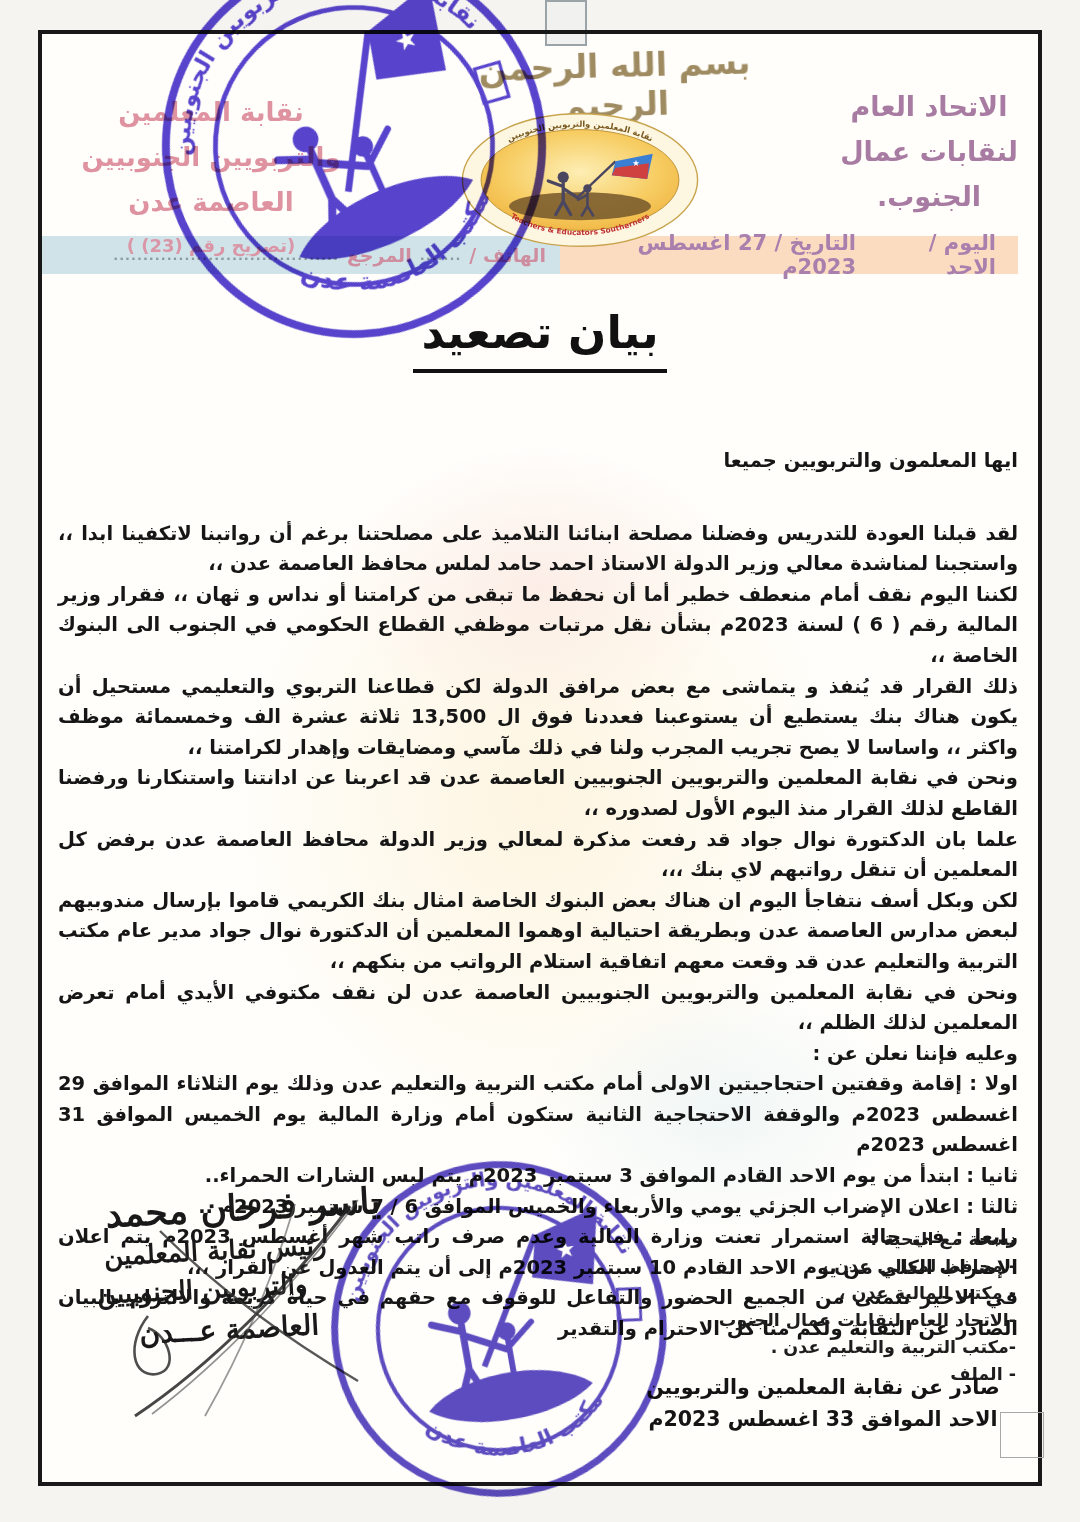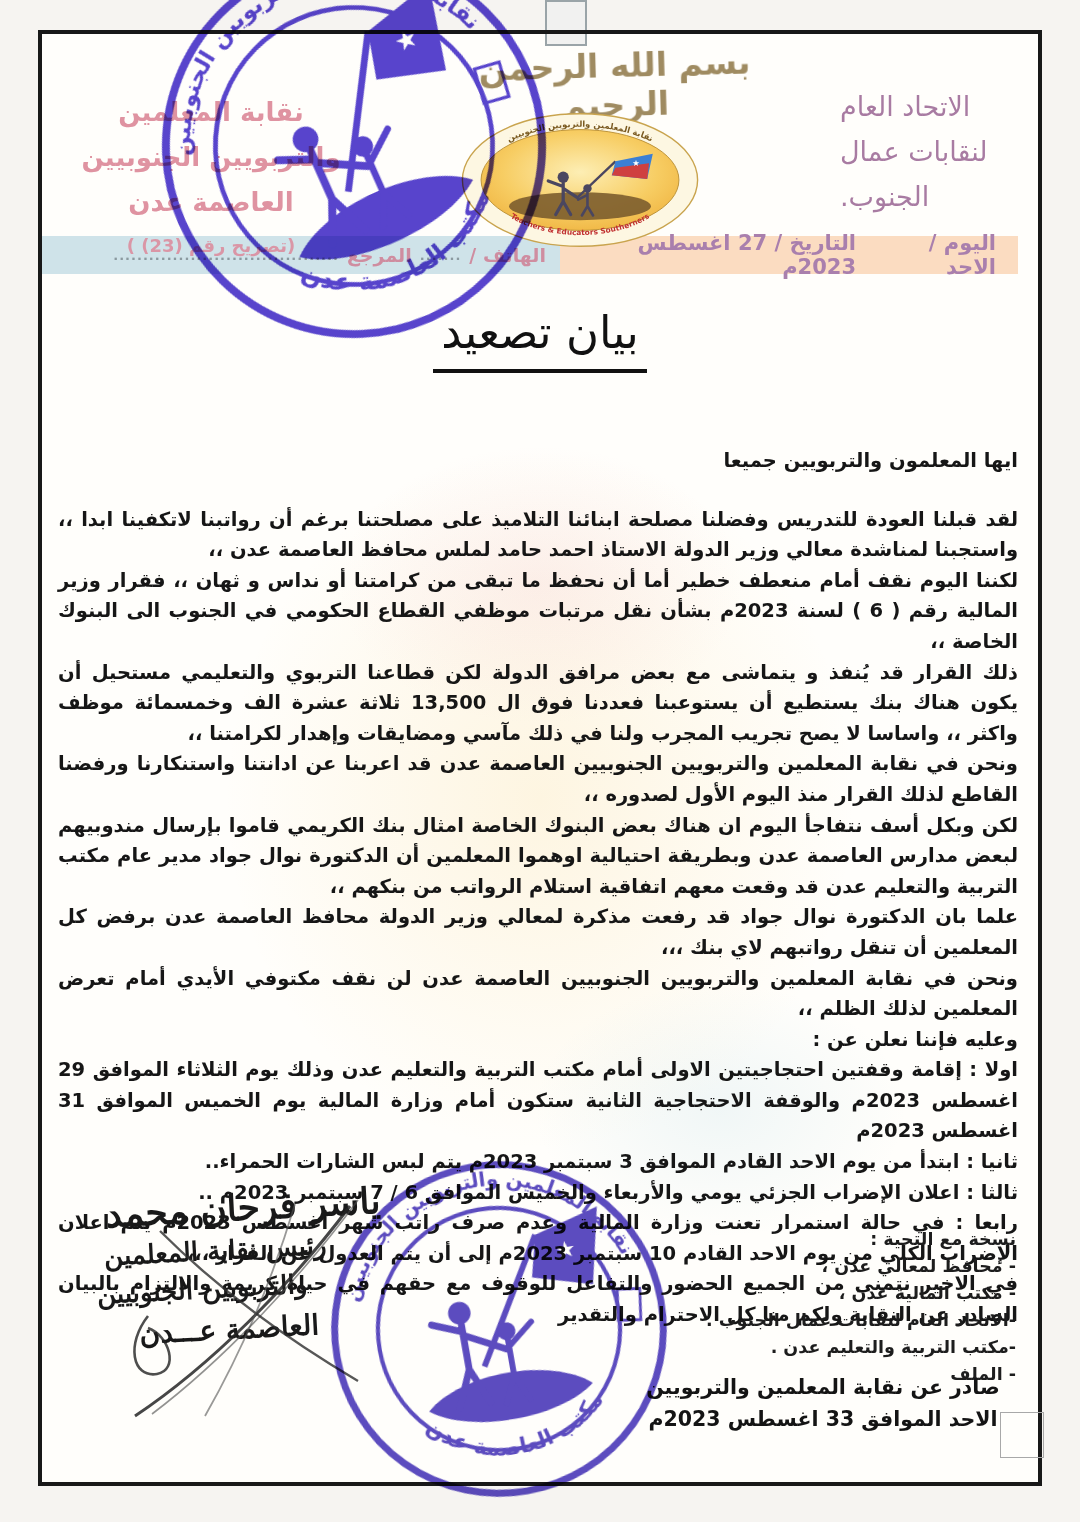--- a/index.html
+++ b/index.html
@@ -10,43 +10,43 @@
          box-sizing:border-box;z-index:6;pointer-events:none;}
   
   .wm{position:absolute;z-index:1;pointer-events:none;}
   .wm1{left:180px;top:400px;width:720px;height:800px;
        background:radial-gradient(ellipse at center,rgba(246,198,88,.16),rgba(246,198,88,0) 62%);}
   .wm2{left:300px;top:420px;width:480px;height:330px;
        background:radial-gradient(ellipse at center,rgba(228,128,148,.10),rgba(228,128,148,0) 60%);}
   .wm3{left:500px;top:960px;width:440px;height:300px;
        background:radial-gradient(ellipse at center,rgba(110,180,205,.10),rgba(110,180,205,0) 60%);}
   
-  .org-right{position:absolute;right:62px;top:84px;width:178px;z-index:5;direction:rtl;text-align:left;
-             color:#a87ba2;font-size:27px;font-weight:normal;line-height:45px;}
+  .org-right{position:absolute;right:62px;top:84px;width:178px;z-index:5;direction:rtl;text-align:center;
+             color:#a87ba2;font-size:27px;font-weight:bold;line-height:45px;}
   .org-left{position:absolute;left:66px;top:90px;width:290px;z-index:5;direction:rtl;text-align:center;
             color:#df93a1;font-size:26px;font-weight:bold;line-height:45px;}
   .org-left .permit{font-size:18px;line-height:30px;margin-top:6px;color:#da96a6;}
   .bismillah{position:absolute;left:420px;top:46px;width:390px;z-index:4;text-align:center;direction:rtl;
              font-size:33px;font-weight:bold;color:#8b7340;opacity:.82;transform:rotate(-1.5deg);
              filter:blur(.4px);letter-spacing:1px;}
   
   .band{position:absolute;top:236px;height:38px;z-index:2;display:flex;align-items:center;direction:rtl;
         box-sizing:border-box;font-weight:bold;}
   .band-blue{left:42px;width:518px;background:#cfe3e9;font-size:19px;color:#cf8da0;padding:0 14px;gap:8px;}
   .band-peach{left:560px;width:458px;background:#fbdcc1;font-size:21px;color:#a97fad;padding:0 22px;gap:26px;}
   .dots{color:#8b9aa0;font-size:13px;letter-spacing:1px;overflow:hidden;white-space:nowrap;}
   
   .title{position:absolute;left:0;right:0;top:306px;z-index:5;text-align:center;}
-  .title span{display:inline-block;font-size:45px;font-weight:normal;color:#111;
+  .title span{display:inline-block;font-size:45px;font-weight:bold;color:#111;
               border-bottom:4px solid #111;padding:0 8px 10px 8px;direction:rtl;}
   
   .body{position:absolute;left:58px;right:62px;top:446px;z-index:5;direction:rtl;text-align:justify;
         font-size:19.5px;line-height:30.6px;font-weight:bold;color:#161616;}
   .body p{margin:0;}
-  .body p.salutation{margin-bottom:28px;text-align:right;}
+  .body p.salutation{margin-bottom:42px;text-align:right;}
   
   .cc{position:absolute;right:64px;top:1226px;width:340px;z-index:5;direction:rtl;
       font-size:17.5px;line-height:27px;font-weight:bold;color:#1d1d1d;}
   
   .issued{position:absolute;right:62px;top:1372px;width:390px;z-index:5;direction:rtl;text-align:center;
           font-size:20.5px;line-height:31.5px;font-weight:bold;color:#141414;}
   
   .sig{position:absolute;left:66px;top:1186px;width:360px;z-index:7;direction:rtl;text-align:center;
        transform:rotate(-3deg);color:#191919;font-family:"DejaVu Serif",serif;}
   .sig .name{font-size:36px;font-weight:bold;letter-spacing:1px;}
@@ -136,22 +136,22 @@
   <div class="title">
     <span>بيان تصعيد</span>
   </div>
 
   <div class="body">
     <p class="salutation">ايها المعلمون والتربويين جميعا</p>
     <p>لقد قبلنا العودة للتدريس وفضلنا مصلحة ابنائنا التلاميذ على مصلحتنا برغم أن رواتبنا لاتكفينا ابدا ،، واستجبنا لمناشدة معالي وزير الدولة الاستاذ احمد حامد لملس محافظ العاصمة عدن ،،</p>
     <p>لكننا اليوم نقف أمام منعطف خطير أما أن نحفظ ما تبقى من كرامتنا أو نداس و ثهان ،، فقرار وزير المالية رقم ( 6 ) لسنة 2023م بشأن نقل مرتبات موظفي القطاع الحكومي في الجنوب الى البنوك الخاصة ،،</p>
     <p>ذلك القرار قد يُنفذ و يتماشى مع بعض مرافق الدولة لكن قطاعنا التربوي والتعليمي مستحيل أن يكون هناك بنك يستطيع أن يستوعبنا فعددنا فوق ال 13,500 ثلاثة عشرة الف وخمسمائة موظف واكثر ،،  واساسا لا يصح تجريب المجرب ولنا في ذلك مآسي ومضايقات وإهدار لكرامتنا ،،</p>
     <p>ونحن في نقابة المعلمين والتربويين الجنوبيين العاصمة عدن قد اعربنا عن ادانتنا واستنكارنا ورفضنا القاطع لذلك القرار منذ اليوم الأول لصدوره ،،</p>
+    <p>علما بان الدكتورة نوال جواد قد رفعت مذكرة لمعالي وزير الدولة محافظ العاصمة عدن برفض كل المعلمين أن تنقل رواتبهم لاي بنك ،،،</p>
     <p>لكن وبكل أسف نتفاجأ اليوم ان هناك بعض البنوك الخاصة امثال بنك الكريمي قاموا بإرسال  مندوبيهم لبعض مدارس العاصمة عدن وبطريقة احتيالية اوهموا المعلمين أن الدكتورة نوال جواد مدير عام مكتب التربية والتعليم عدن قد وقعت معهم اتفاقية استلام الرواتب من بنكهم ،،</p>
-    <p>علما بان الدكتورة نوال جواد قد رفعت مذكرة لمعالي وزير الدولة محافظ العاصمة عدن برفض كل المعلمين أن تنقل رواتبهم لاي بنك ،،،</p>
     <p>ونحن في نقابة المعلمين والتربويين الجنوبيين العاصمة عدن لن نقف مكتوفي الأيدي أمام تعرض المعلمين لذلك الظلم ،،</p>
     <p>وعليه فإننا نعلن عن :</p>
     <p>اولا : إقامة وقفتين  احتجاجيتين الاولى أمام مكتب التربية والتعليم عدن وذلك يوم الثلاثاء الموافق  29 اغسطس 2023م والوقفة الاحتجاجية الثانية ستكون أمام وزارة المالية يوم الخميس الموافق 31 اغسطس  2023م</p>
     <p>ثانيا :  ابتدأ من يوم الاحد القادم الموافق 3 سبتمبر 2023م  يتم لبس الشارات الحمراء..</p>
     <p>ثالثا : اعلان الإضراب الجزئي  يومي والأربعاء  والخميس الموافق 6 / 7 سبتمبر 2023م ..</p>
     <p>رابعا :  في حالة استمرار تعنت وزارة المالية وعدم صرف  راتب شهر أغسطس 2023م يتم اعلان الإضراب الكلي من يوم الاحد القادم 10 سبتمبر 2023م إلى أن يتم العدول عن القرار ،،،</p>
     <p>في الاخير نتمنى من الجميع الحضور والتفاعل للوقوف مع حقهم في حياة كريمة والالتزام بالبيان الصادر عن النقابة ولكم منا كل الاحترام والتقدير</p>
   </div>
 
   <div class="cc">

